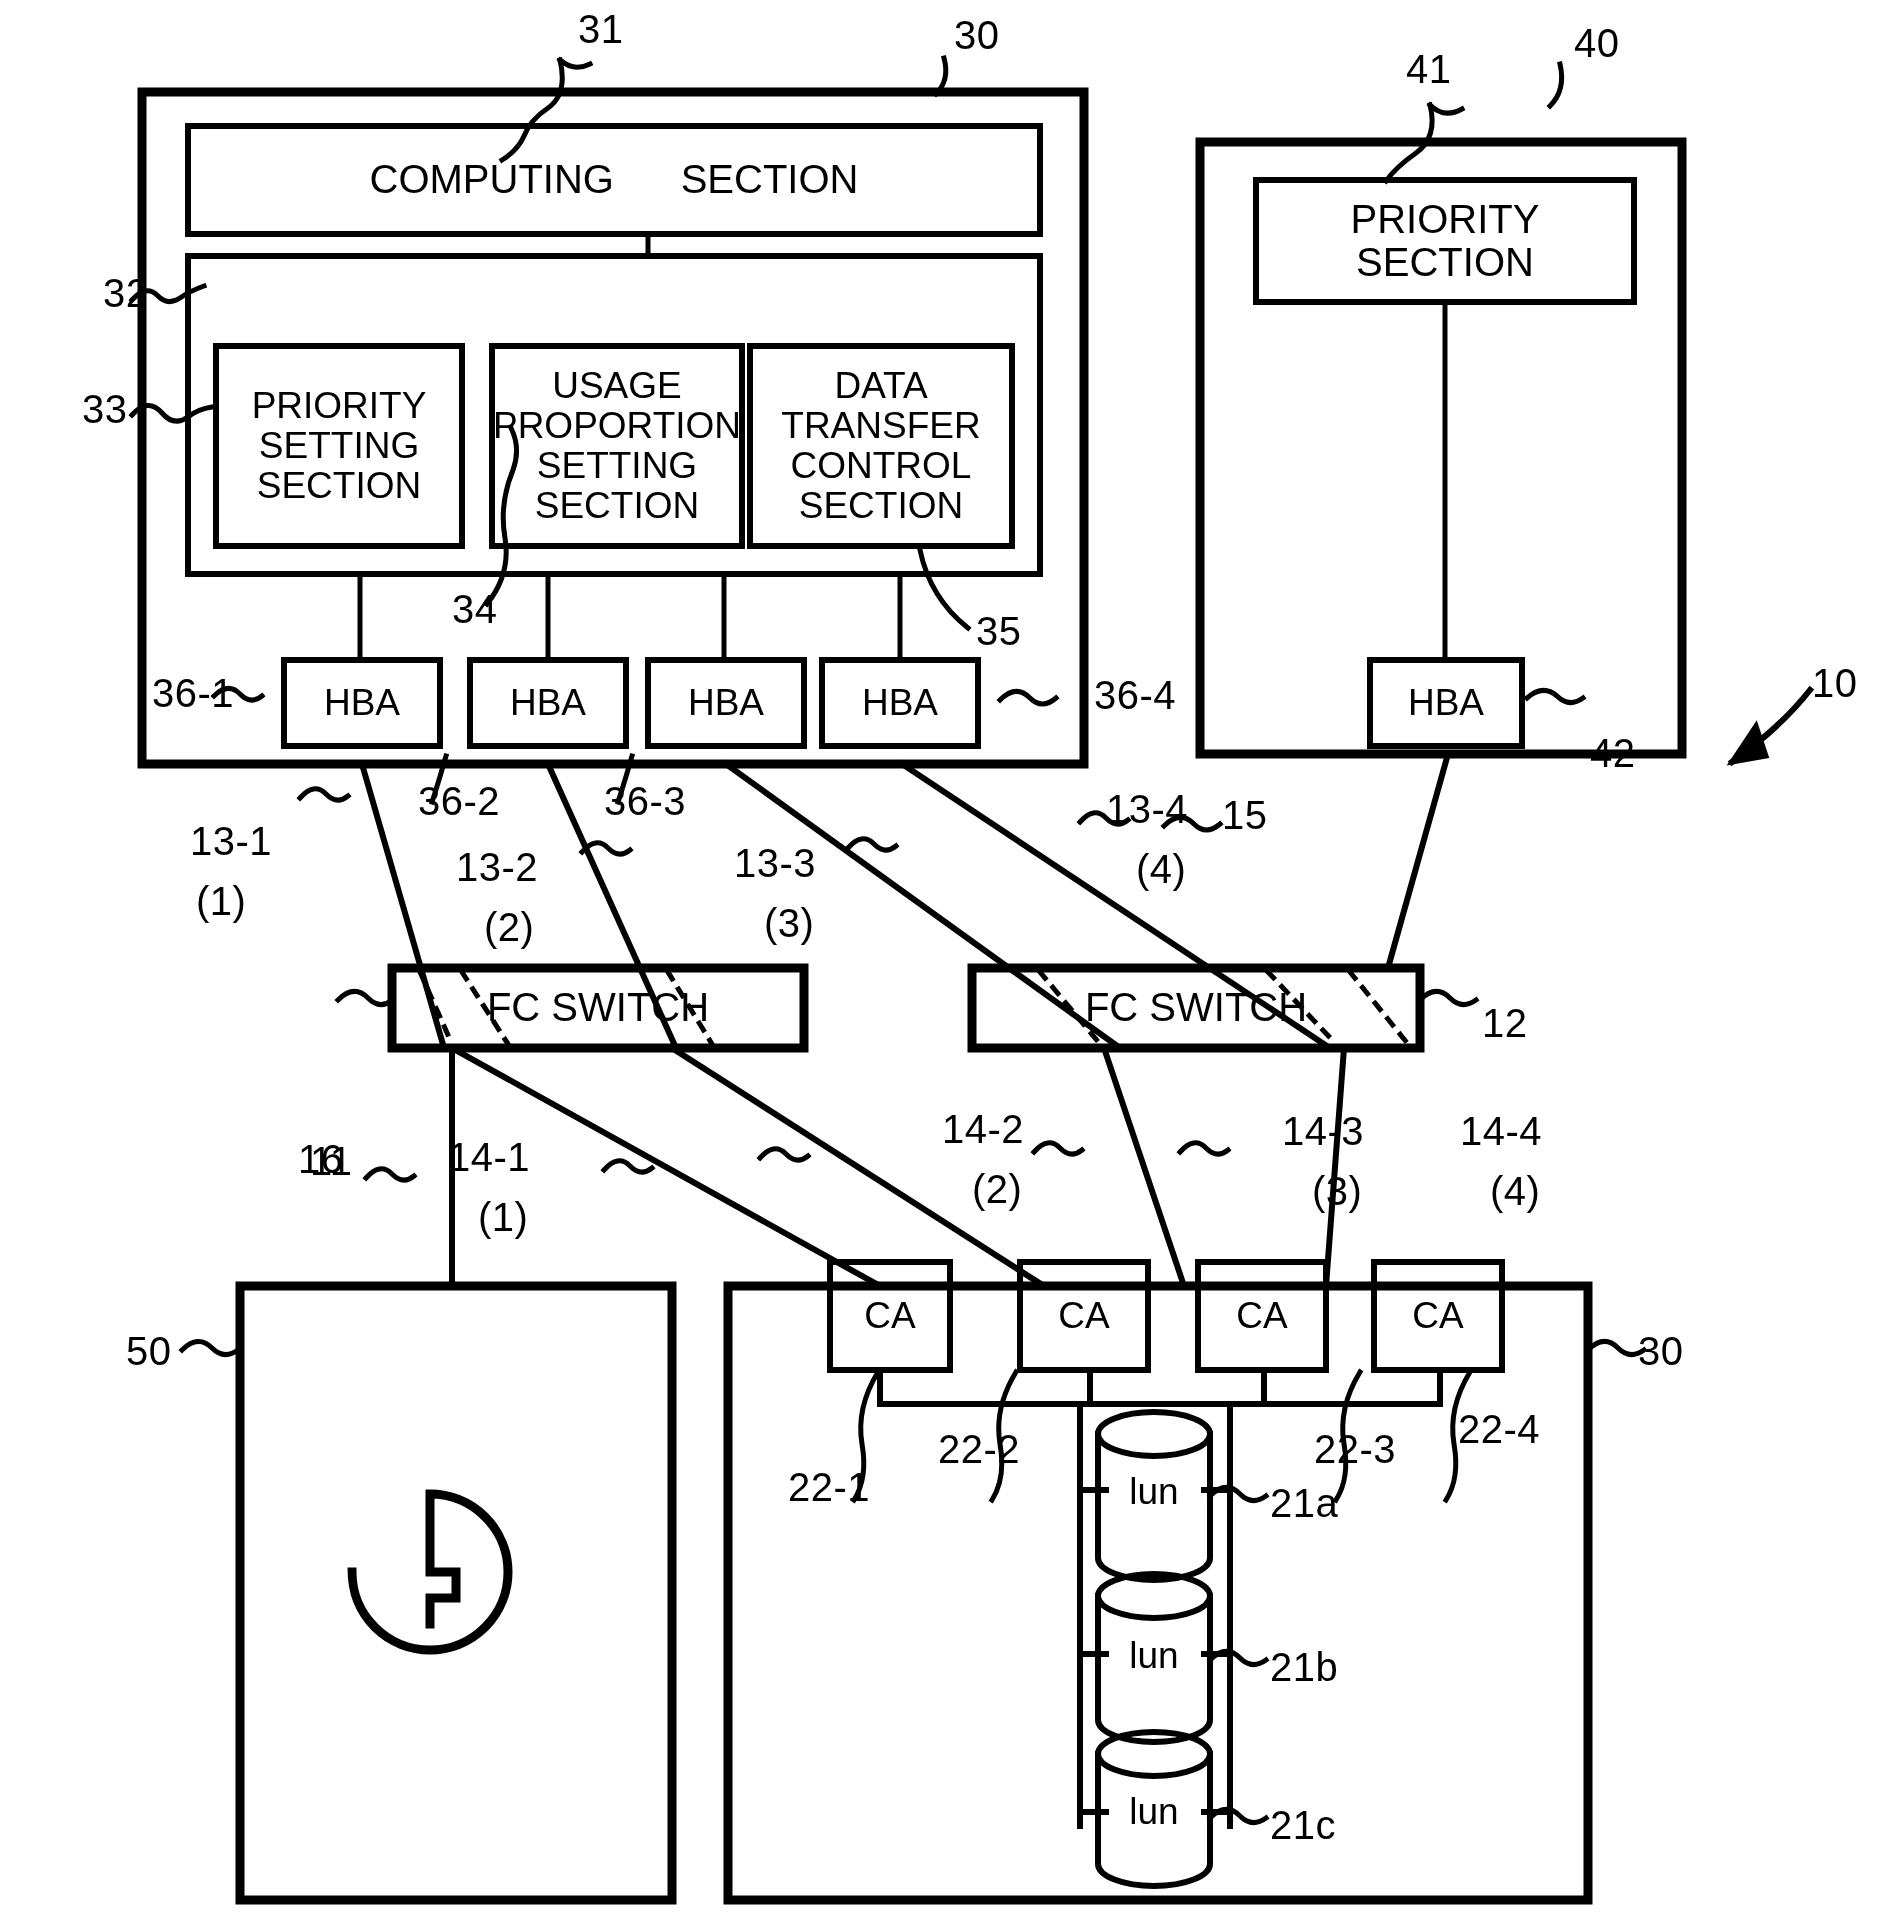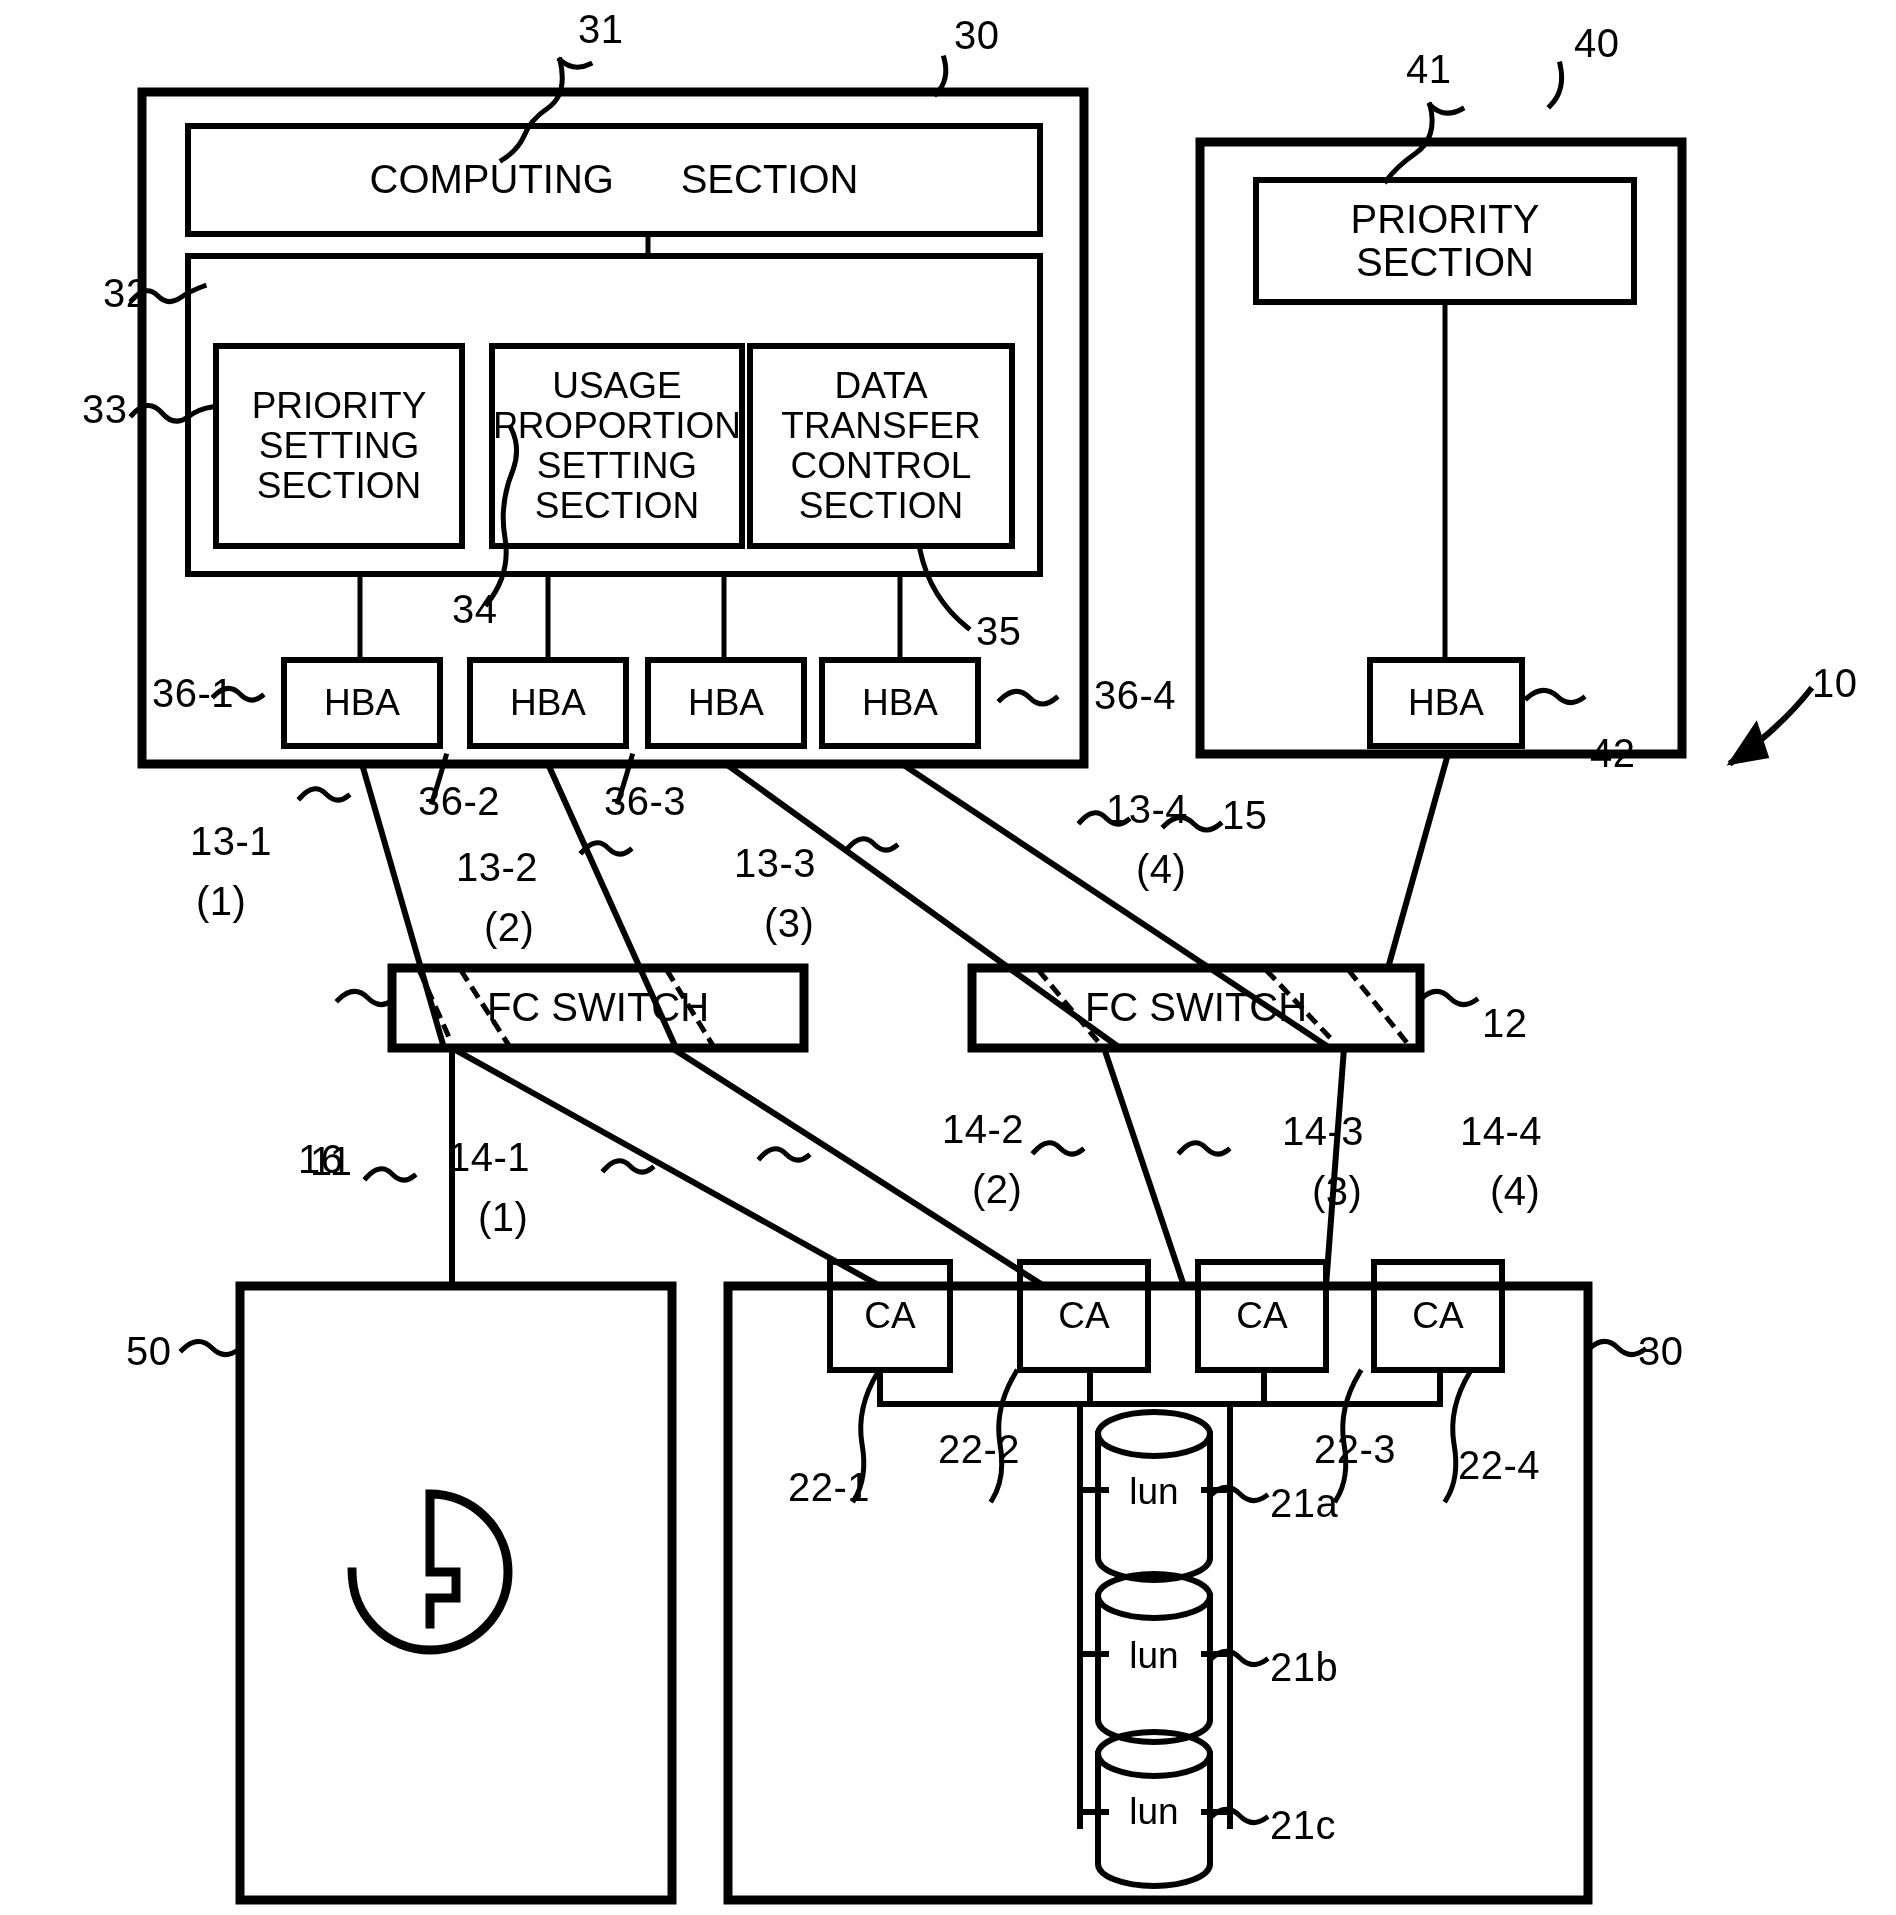--- a/index.html
+++ b/index.html
@@ -250,19 +250,19 @@
 
 <div class="lbl ref" style="left:1460px;top:1110px;">14-4</div>
 <div class="lbl ref" style="left:1490px;top:1170px;">(4)</div>
 
 <div class="lbl ref" style="left:126px;top:1330px;">50</div>
 <div class="lbl ref" style="left:1638px;top:1330px;">30</div>
 
 <div class="lbl ref" style="left:788px;top:1428px;margin-top:38px;">22-1</div>
 <div class="lbl ref" style="left:938px;top:1428px;">22-2</div>
 <div class="lbl ref" style="left:1314px;top:1428px;">22-3</div>
-<div class="lbl ref" style="left:1458px;top:1444px;">22-4</div>
+<div class="lbl ref" style="left:1458px;top:1408px;">22-4</div>
 
 <div class="lbl ref" style="left:1270px;top:1482px;">21a</div>
 <div class="lbl ref" style="left:1270px;top:1646px;">21b</div>
 <div class="lbl ref" style="left:1270px;top:1804px;">21c</div>
 
 </div>
 
 </body></html>

